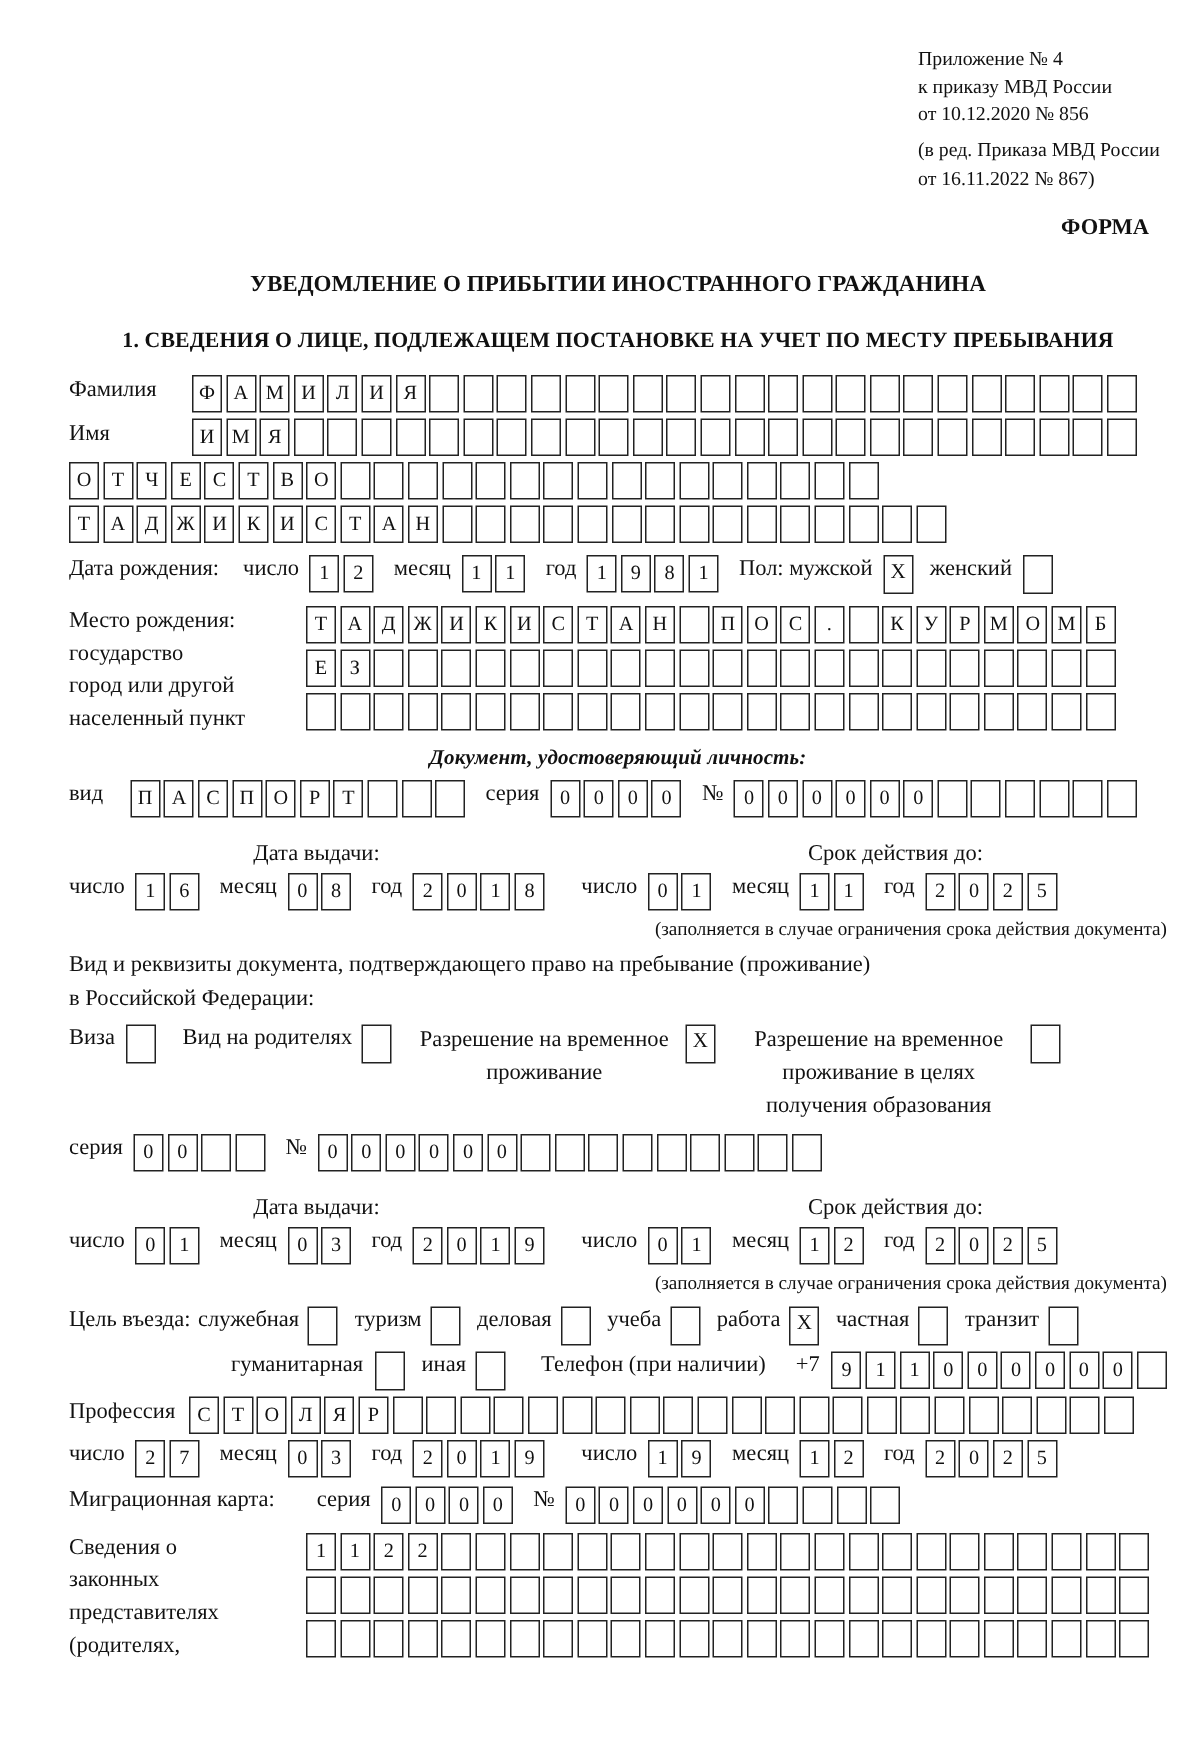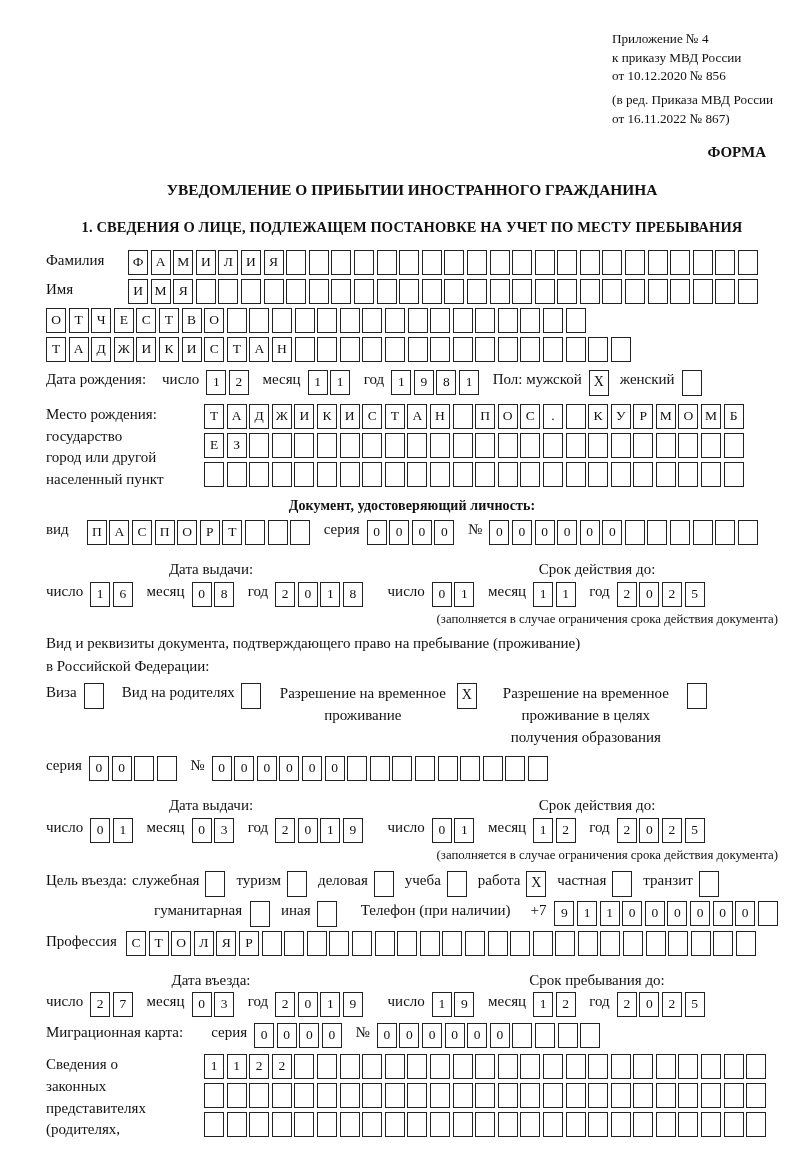--- a/index.html
+++ b/index.html
@@ -294,21 +294,21 @@
           <span class="cell"></span>
           <span class="cell"></span>
           <span class="cell"></span>
           <span class="cell"></span>
           <span class="cell"></span>
           <span class="cell"></span>
         </div>
     </div>
   </div>
 
-  <div class="sec-heading" style="margin:6px 0 5px;font-size:14px;">Документ, удостоверяющий личность:</div>
+  <div class="sec-heading" style="margin:6px 0 5px;font-size:14px;font-style:italic;">Документ, удостоверяющий личность:</div>
 
   <div class="frow">
     <span style="margin-right:18px">вид</span>
     <div class="cells">
         <span class="cell">П</span>
         <span class="cell">А</span>
         <span class="cell">С</span>
         <span class="cell">П</span>
         <span class="cell">О</span>
         <span class="cell">Р</span>
@@ -537,24 +537,20 @@
         <span class="cell"></span>
         <span class="cell"></span>
         <span class="cell"></span>
         <span class="cell"></span>
         <span class="cell"></span>
         <span class="cell"></span>
         <span class="cell"></span>
       </div>
   </div>
 
-  <div class="two-col">
-    <div class="col-issue">Дата въезда:</div>
-    <div class="col-valid">Срок пребывания до:</div>
-  </div>
 
   <div class="frow">
     <span class="dlabel0">число</span>
     <div class="cells">
         <span class="cell">2</span>
         <span class="cell">7</span>
       </div>
     <span class="dlabel">месяц</span>
     <div class="cells">
         <span class="cell">0</span>

